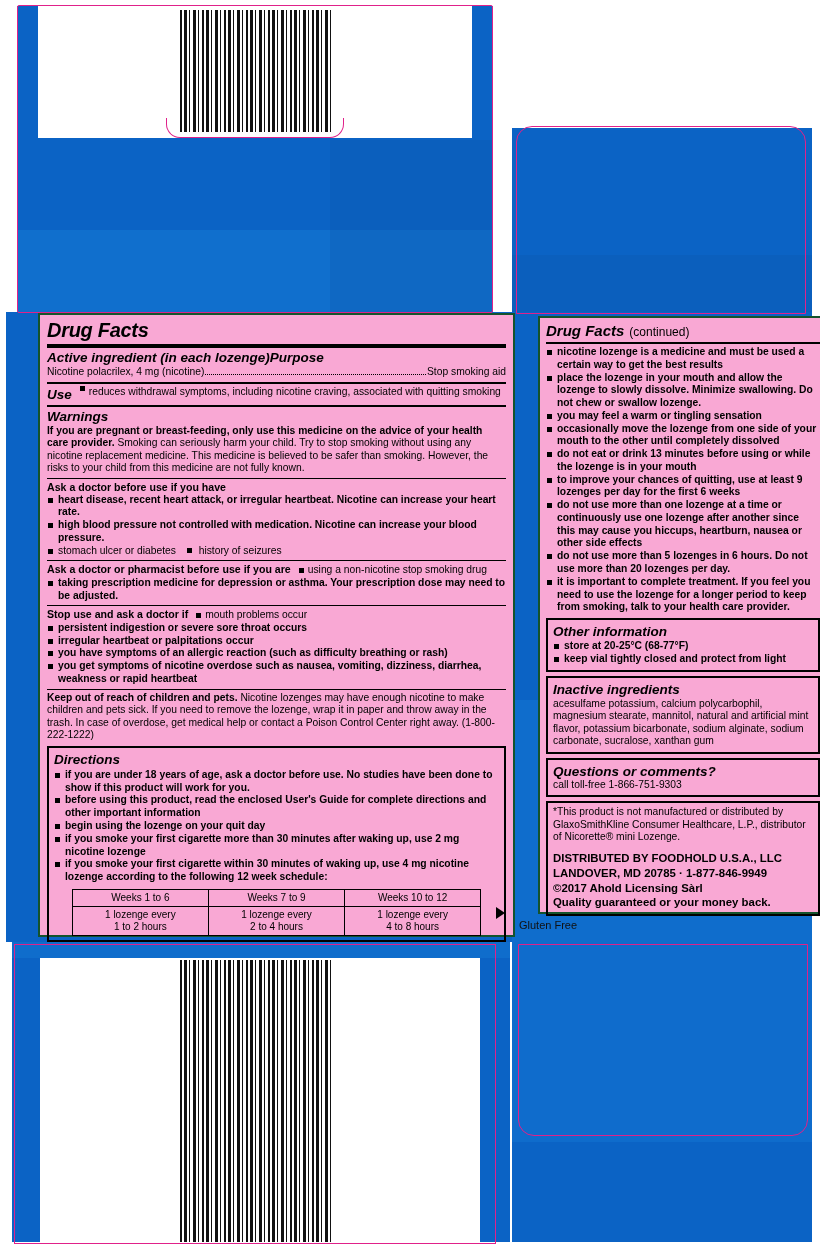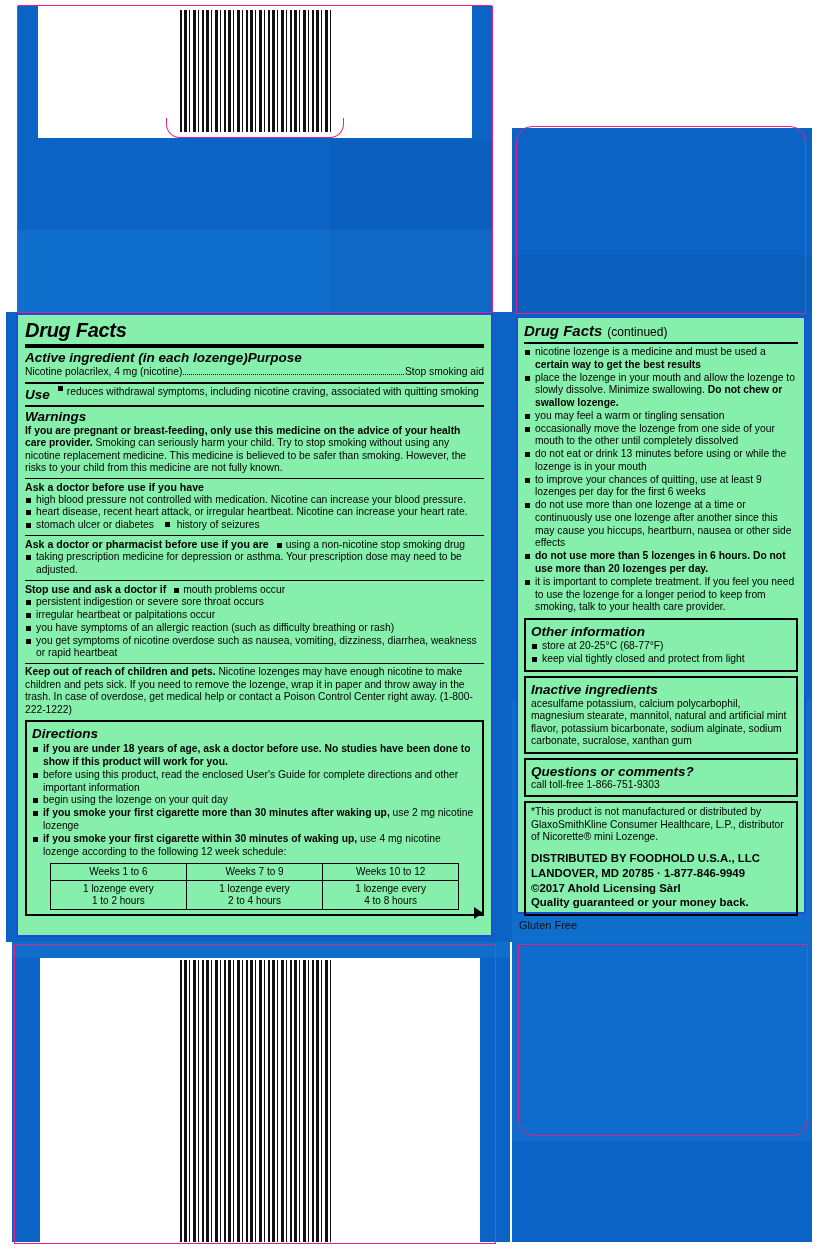--- a/index.html
+++ b/index.html
@@ -51,25 +51,26 @@
         #111 0px, #111 2px, #fff 2px, #fff 4px,
         #111 4px, #111 7px, #fff 7px, #fff 9px,
         #111 9px, #111 10px, #fff 10px, #fff 13px,
         #111 13px, #111 16px, #fff 16px, #fff 18px,
         #111 18px, #111 19px, #fff 19px, #fff 22px);
   }
 
   
   .df-panel {
     position: absolute;
-    background: #86efac;
-    border: 2px solid #1d4ed8;
+    background: #f9a8d4;
+    border: 2px solid #14532d;
     box-sizing: border-box;
     color: #000;
     font-family: "Liberation Sans", sans-serif;
+    margin-left: 22px;
   }
   #df-left {
     left: 16px;
     top: 313px;
     width: 477px;
     height: 624px;
     padding: 5px 7px;
   }
   #df-right {
     left: 516px;
@@ -133,20 +134,21 @@
     list-style: none;
     margin: 0;
     padding: 0;
   }
   ul.bul > li {
     font-size: 10.3px;
     line-height: 1.24;
     position: relative;
     padding-left: 11px;
     margin-bottom: 0px;
+    font-weight: bold;
   }
   ul.bul > li::before {
     content: "";
     position: absolute;
     left: 1px;
     top: 4px;
     width: 5px;
     height: 5px;
     background: #000;
   }
@@ -272,22 +274,22 @@
 
   <div class="rule-med"></div>
   <div class="sect-hdr">Warnings</div>
   <div class="body" style="margin-top:1px;">
     <span class="bold">If you are pregnant or breast-feeding, only use this medicine on the advice of your health care provider.</span><span> Smoking can seriously harm your child. Try to stop smoking without using any nicotine replacement medicine. This medicine is believed to be safer than smoking. However, the risks to your child from this medicine are not fully known.</span>
   </div>
 
   <div class="rule-thin"></div>
   <div class="sub-hdr">Ask a doctor before use if you have</div>
   <ul class="bul">
+    <li>heart disease, recent heart attack, or irregular heartbeat. Nicotine can increase your heart rate.</li>
     <li>high blood pressure not controlled with medication. Nicotine can increase your blood pressure.</li>
-    <li>heart disease, recent heart attack, or irregular heartbeat. Nicotine can increase your heart rate.</li>
   </ul>
   <div class="body" style="position:relative; padding-left:11px;">
     <span style="position:absolute;left:1px;top:4px;width:5px;height:5px;background:#000;"></span>
     <span>stomach ulcer or diabetes</span>
     <span class="inline-bullet"></span>
     <span>history of seizures</span>
   </div>
 
   <div class="rule-thin"></div>
   <div style="display:flex; align-items:baseline;">

